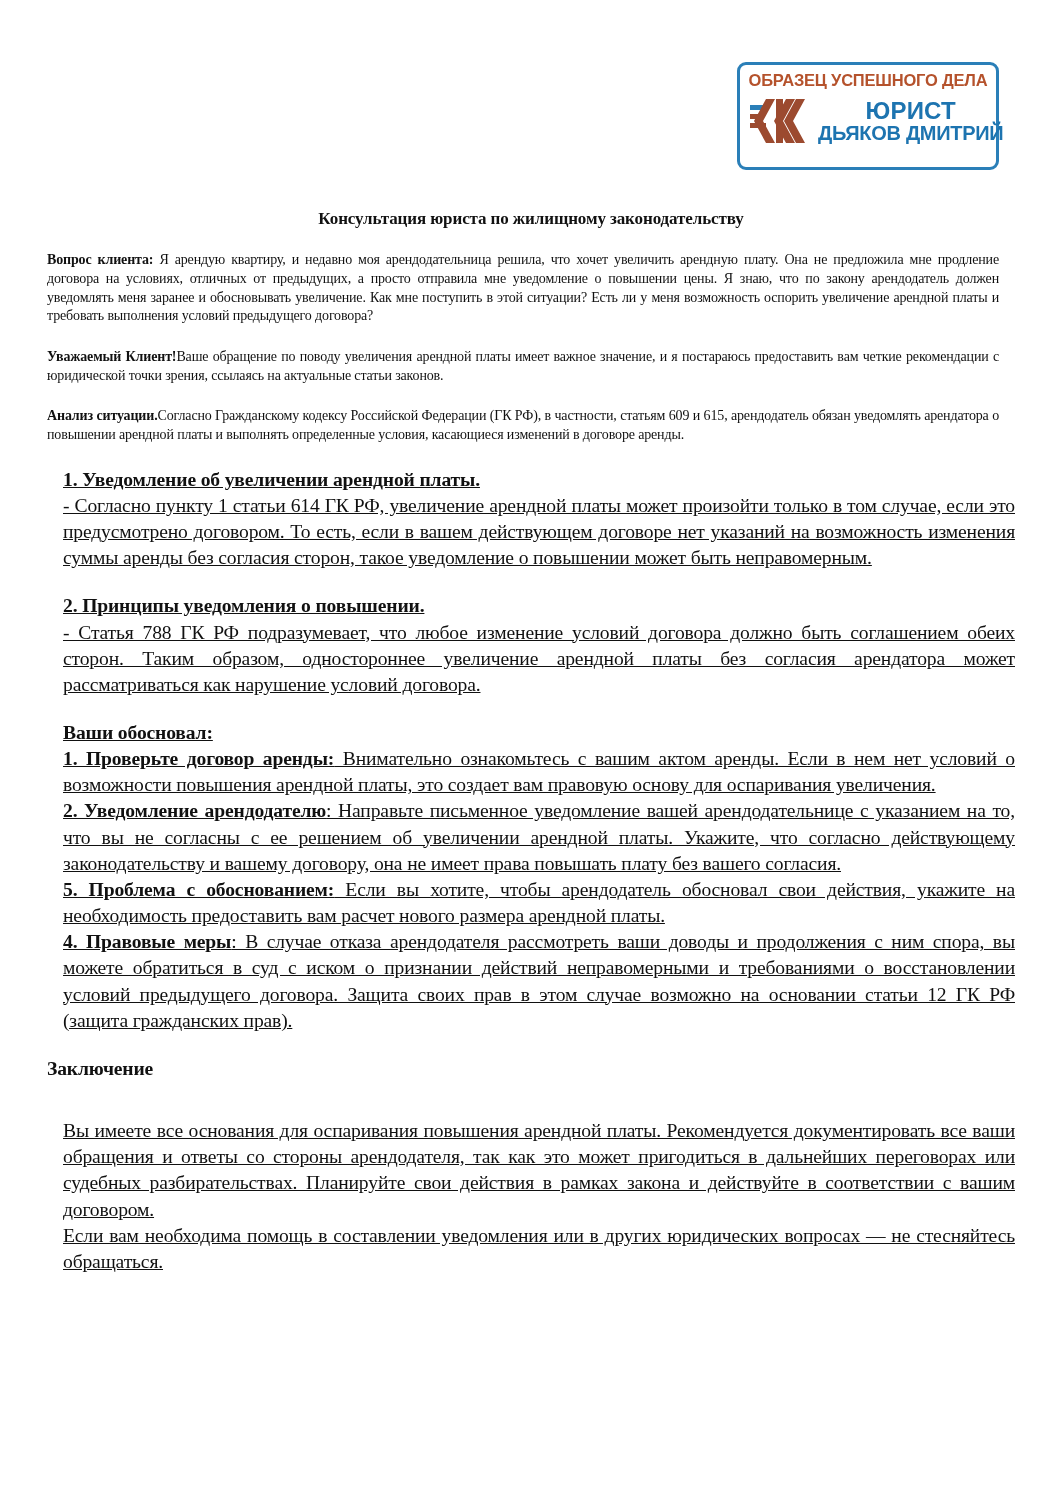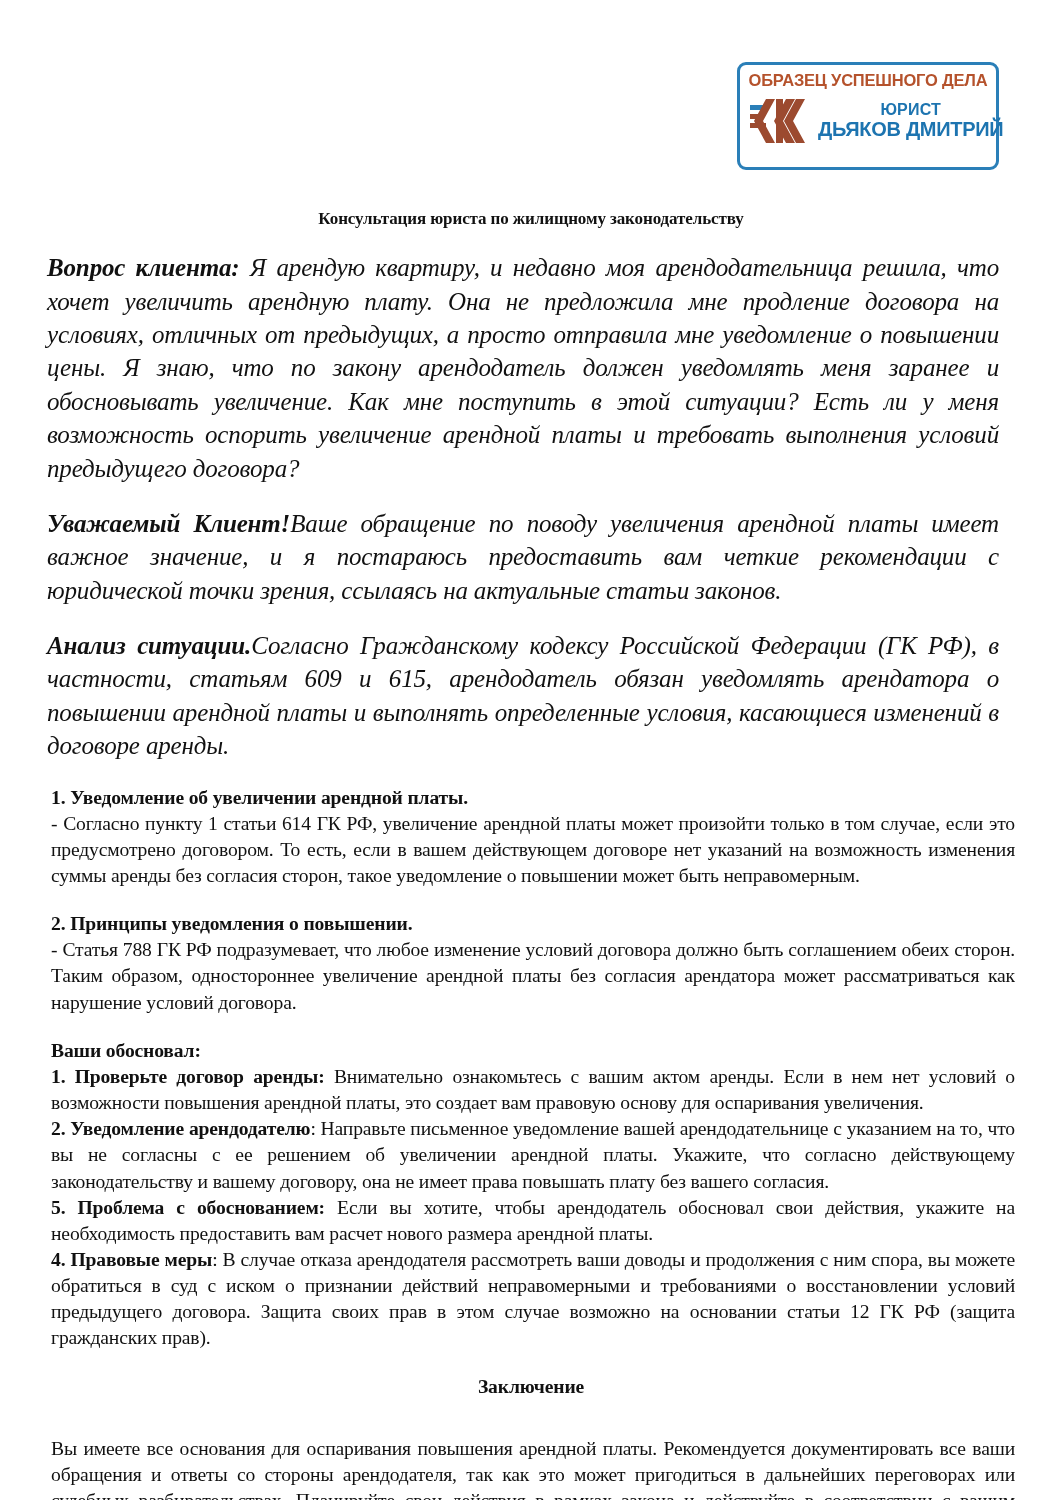--- a/index.html
+++ b/index.html
@@ -71,21 +71,21 @@
     display: flex;
     flex-direction: column;
     align-items: center;
     justify-content: center;
     flex: 1 1 auto;
     padding-right: 2px;
   }
   .logo-line2 {
     font-family: "Liberation Sans", "DejaVu Sans", sans-serif;
     font-weight: bold;
-    font-size: 16px;
+    font-size: 24px;
     color: #1d74b0;
     line-height: 1.05;
     letter-spacing: 0.2px;
   }
   .logo-line3 {
     font-family: "Liberation Sans", "DejaVu Sans", sans-serif;
     font-weight: bold;
     font-size: 20px;
     color: #1d74b0;
     line-height: 1.08;
@@ -105,30 +105,30 @@
     text-align: center;
     font-weight: bold;
     font-size: 17px;
     line-height: 1.25;
     margin: 0 0 22px 0;
     letter-spacing: -0.1px;
   }
 
   p.para {
     margin: 0 16px 22px 0;
-    font-size: 25px;
+    font-size: 14px;
     line-height: 1.335;
     text-align: justify;
     text-justify: inter-word;
     letter-spacing: -0.15px;
-    font-style: italic;
   }
 
   .block {
-    margin: 0 0 22px 4px;
+    margin: 0 0 22px 16px;
+    text-decoration: underline;
   }
   .block p.line {
     margin: 0;
     font-size: 19.6px;
     line-height: 1.335;
     text-align: justify;
     text-justify: inter-word;
     letter-spacing: -0.15px;
   }
 
@@ -141,21 +141,21 @@
     margin: 0;
     text-align: left;
     letter-spacing: -0.15px;
   }
 
   .conclusion-head {
     font-weight: bold;
     font-size: 19.6px;
     line-height: 1.335;
     margin: 0 0 36px 0;
-    text-align: center;
+    text-align: left;
     letter-spacing: -0.15px;
   }
 </style>
 </head>
 <body>
 
 <div class="page">
 
   <div class="logo-stamp">
     <div class="logo-top-line">ОБРАЗЕЦ УСПЕШНОГО ДЕЛА</div>

